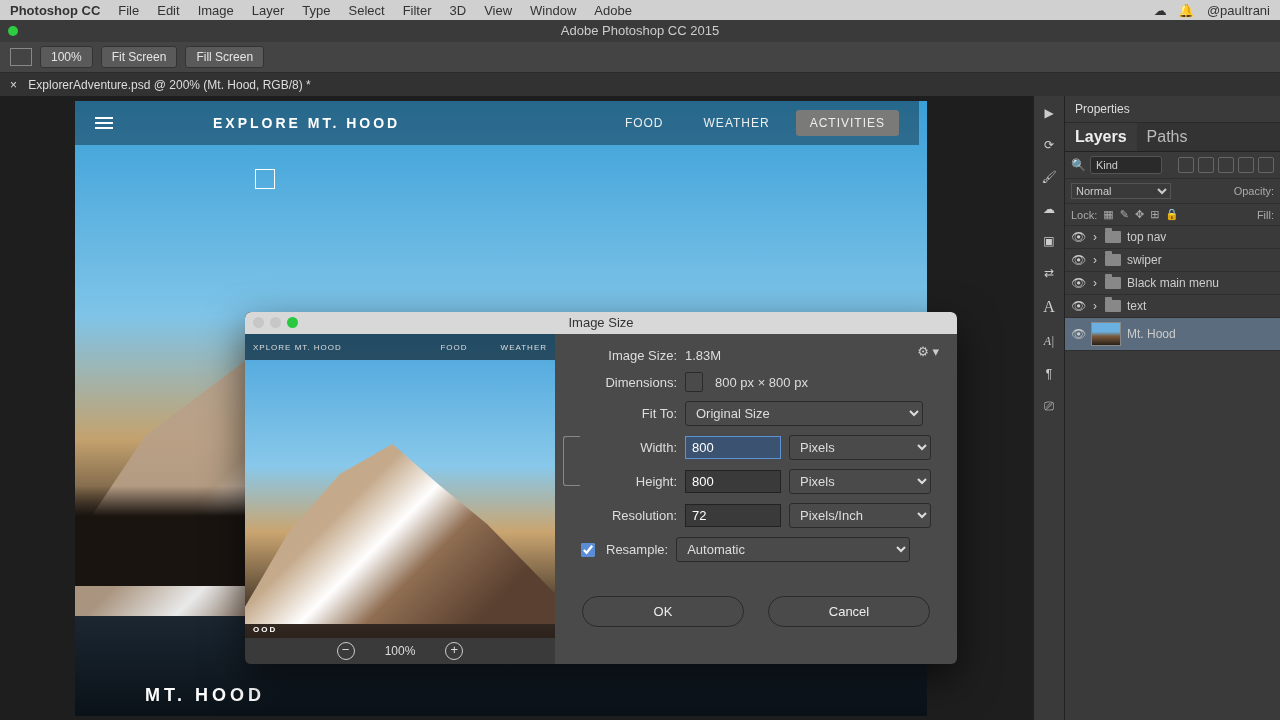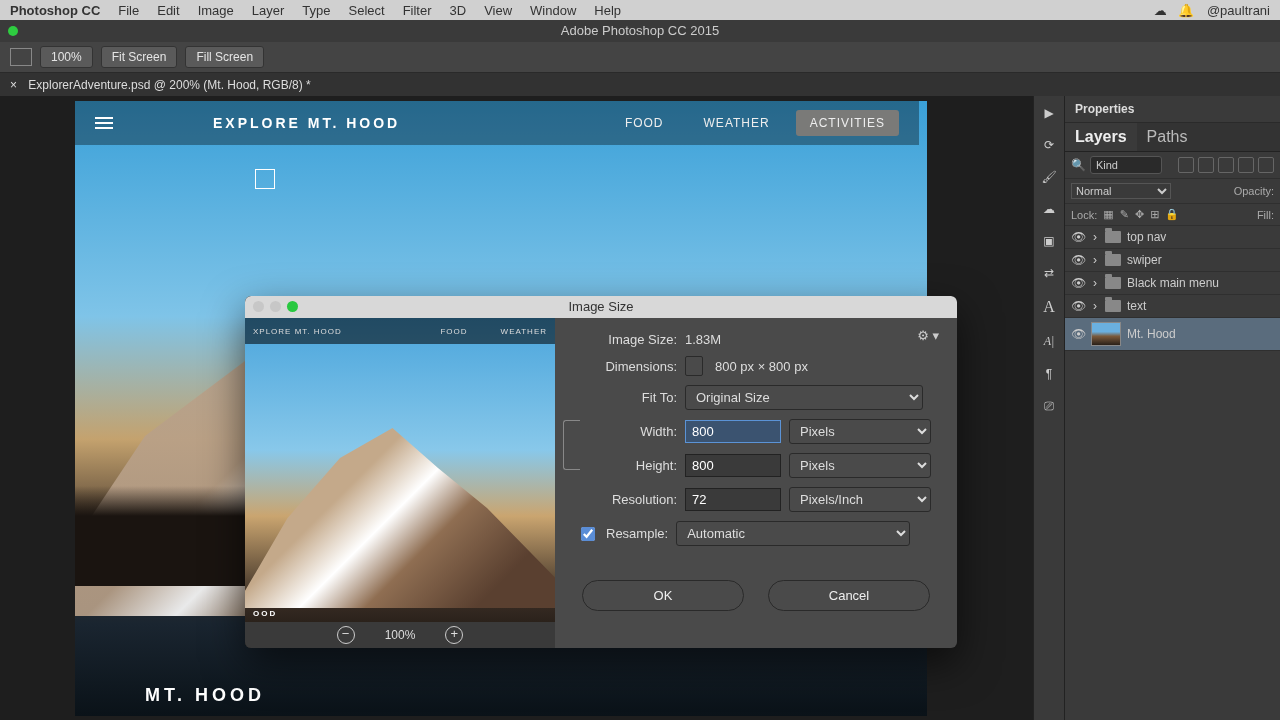--- a/index.html
+++ b/index.html
@@ -9,21 +9,21 @@
 .titlebar{height:22px;background:#3a3a3a;color:#ccc;text-align:center;line-height:22px;font-size:13px;position:relative}
 .titlebar .dot{position:absolute;left:8px;top:6px;width:10px;height:10px;border-radius:50%;background:#2ecc40}
 .optbar{height:30px;background:#444;display:flex;align-items:center;padding:0 10px;gap:8px;border-bottom:1px solid #2a2a2a}
 .optbar .btn{background:#5a5a5a;border:1px solid #333;padding:3px 10px;border-radius:3px;color:#e5e5e5;font-size:12px}
 .doc-tab{height:24px;background:#323232;color:#ddd;font-size:12px;padding-left:10px;line-height:24px;border-bottom:1px solid #222}
 .doc-tab .close{display:inline-block;margin-right:8px}
 .workspace{position:absolute;top:96px;bottom:0;left:0;right:0;display:flex}
 .canvas-area{flex:1;background:#1e1e1e;position:relative;overflow:hidden}
 .right-strip{width:30px;background:#3a3a3a;display:flex;flex-direction:column;align-items:center;padding-top:10px;gap:18px;border-left:1px solid #222}
 .panels{width:215px;background:#3a3a3a;border-left:1px solid #222;display:flex;flex-direction:column}
-.panel-header{background:#3a3a3a;padding:6px 10px;font-weight:bold;color:#ddd;border-bottom:1px solid #2a2a2a;font-size:12px}
+.panel-header{background:#3a3a3a;padding:6px 10px;font-weight:normal;color:#ddd;border-bottom:1px solid #2a2a2a;font-size:12px}
 .tabs{display:flex;background:#333;border-bottom:1px solid #222}
 .tabs span{padding:5px 10px;font-size:16px;color:#bbb}
 .tabs .active{background:#3a3a3a;color:#eee;font-weight:bold}
 .filter-row{display:flex;align-items:center;padding:4px 6px;gap:4px;border-bottom:1px solid #2f2f2f}
 .filter-row input{background:#2a2a2a;border:1px solid #555;border-radius:3px;color:#ccc;padding:2px 5px;width:60px;font-size:11px}
 .filter-row .ico{width:14px;height:14px;border:1px solid #666;border-radius:2px}
 .blend-row,.lock-row{display:flex;align-items:center;padding:4px 6px;gap:6px;font-size:11px;border-bottom:1px solid #2f2f2f;color:#aaa}
 .blend-row select{background:#3a3a3a;border:1px solid #555;color:#ccc;font-size:11px;width:100px}
 .layers{flex:1;overflow:auto}
 .layer{display:flex;align-items:center;padding:4px 6px;border-bottom:1px solid #2f2f2f;gap:6px;font-size:12px}
@@ -41,21 +41,21 @@
 .trees{position:absolute;left:0;right:0;bottom:130px;height:100px;background:linear-gradient(to top,#1a1410 70%,transparent)}
 .canvas .topbar{position:absolute;top:0;left:0;right:8px;height:44px;background:rgba(0,0,0,.35);display:flex;align-items:center;padding:0 20px;gap:40px}
 .canvas .hamb div{width:18px;height:2px;background:#fff;margin:3px 0}
 .canvas .title{color:#fff;letter-spacing:3px;font-size:14px;font-weight:bold;margin-left:60px}
 .canvas .navlinks{margin-left:auto;display:flex;gap:12px;font-size:12px;color:#eee;letter-spacing:1px}
 .canvas .navlinks span{padding:6px 14px}
 .canvas .navlinks .act{background:#7a7a78;border-radius:3px}
 .canvas .footer-title{position:absolute;bottom:10px;left:70px;color:#fff;font-weight:bold;letter-spacing:4px;font-size:18px}
 
 
-.dialog{position:absolute;left:245px;top:200px;width:712px;height:352px;background:#4a4a4a;border-radius:6px;box-shadow:0 15px 40px rgba(0,0,0,.6);display:flex;flex-direction:column;overflow:hidden;z-index:50}
+.dialog{position:absolute;left:245px;top:216px;width:712px;height:352px;background:#4a4a4a;border-radius:6px;box-shadow:0 15px 40px rgba(0,0,0,.6);display:flex;flex-direction:column;overflow:hidden;z-index:50}
 .dialog .dtitle{height:22px;background:#d8d8d8;color:#333;text-align:center;line-height:22px;font-size:13px;position:relative;border-top-left-radius:6px;border-top-right-radius:6px}
 .dialog .dots{position:absolute;left:8px;top:5px;display:flex;gap:6px}
 .dialog .dots span{width:11px;height:11px;border-radius:50%;background:#c7c7c7}
 .dialog .dots span:nth-child(3){background:#28c840}
 .dialog .dbody{flex:1;display:flex}
 .dpreview{width:310px;background:#222;position:relative;overflow:hidden}
 .dp-sky{width:100%;height:100%;background:linear-gradient(to bottom,#4aa5dc 0%,#88c8ea 40%,#caa570 60%,#3a2e25 85%,#1a1410 100%)}
 .dp-mtn{position:absolute;left:-10px;bottom:40px;width:350px;height:200px;background:linear-gradient(135deg,#c4a98a 35%,#fff 48%,#8f6e52 60%,#5a4030 80%);clip-path:polygon(0 100%,15% 55%,30% 25%,45% 10%,58% 30%,72% 50%,100% 100%)}
 .dp-top{position:absolute;top:0;left:0;right:0;height:26px;background:rgba(0,0,0,.55);display:flex;align-items:center;padding:0 8px;gap:33px;font-size:8px;color:#ddd;letter-spacing:1px}
 .dp-bottom{position:absolute;bottom:0;left:0;right:0;height:26px;background:#3a3a3a;display:flex;align-items:center;justify-content:center;gap:30px;color:#ddd;font-size:12px}
@@ -84,21 +84,21 @@
   <span>File</span>
   <span>Edit</span>
   <span>Image</span>
   <span>Layer</span>
   <span>Type</span>
   <span>Select</span>
   <span>Filter</span>
   <span>3D</span>
   <span>View</span>
   <span>Window</span>
-  <span>Help</span>
+  <span>Adobe</span>
   <div class="right">
     <span>☁</span>
     <span>🔔</span>
     <span>@paultrani</span>
   </div>
 </div>
 
 <div class="titlebar">
   <span class="dot"></span>
   <span>Adobe Photoshop CC 2015</span>

